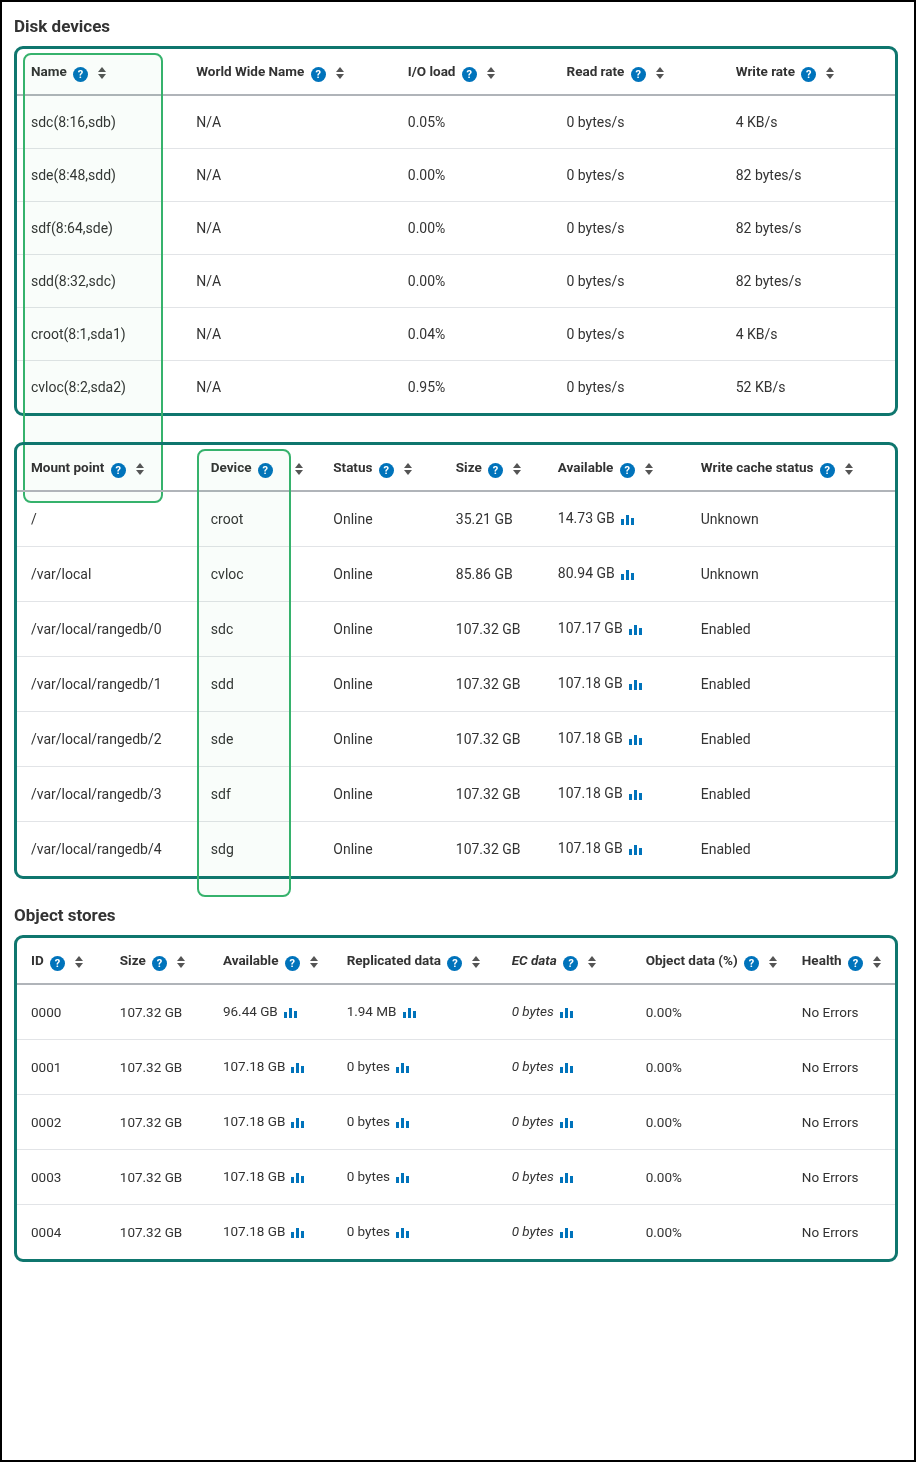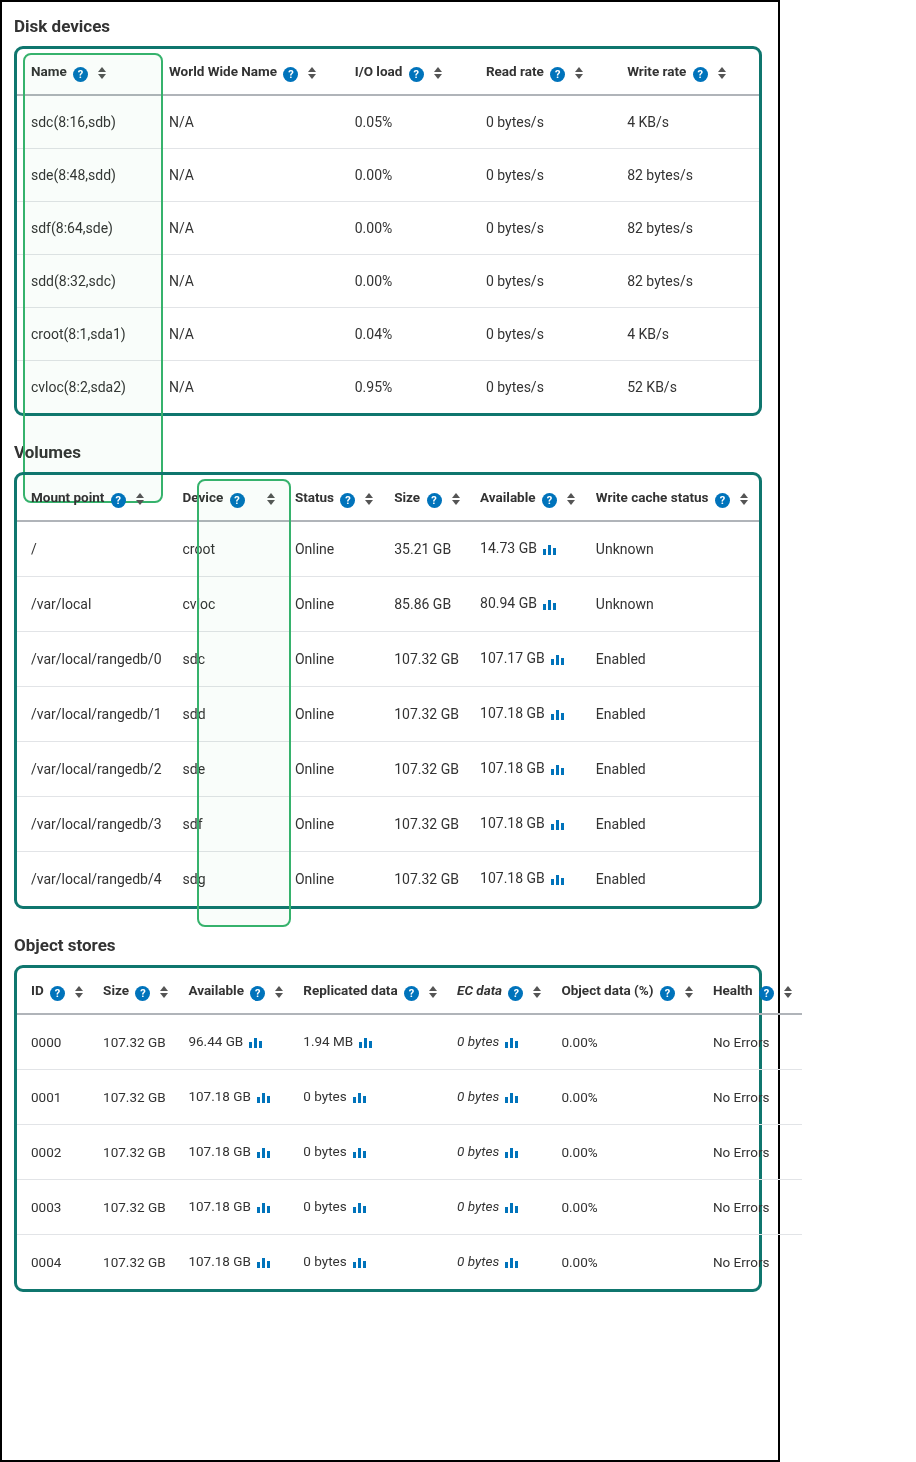--- a/index.html
+++ b/index.html
@@ -6,21 +6,21 @@
   body {
     margin: 0;
     padding: 0;
     font-family: -apple-system, BlinkMacSystemFont, "Segoe UI", Roboto, Helvetica, Arial, sans-serif;
     font-size: 13.5px;
     color: #333;
     background: #fff;
   }
   .outer-border {
     border: 2px solid #000;
-    width: 780px;
+    width: 916px;
     min-height: 1462px;
     padding: 10px 16px 10px 12px;
   }
   .section-title {
     font-size: 17px;
     font-weight: 700;
     margin: 4px 0 10px 0;
   }
   .panel {
     border: 3px solid #0f766e;
@@ -182,21 +182,20 @@
             <td>cvloc(8:2,sda2)</td>
             <td>N/A</td>
             <td>0.95%</td>
             <td>0 bytes/s</td>
             <td>52 KB/s</td>
           </tr>
         </tbody>
     </table>
   </div>
 
-  <div class="section-title">Volumes</div>
   <div class="panel">
     <div class="hl" style="top:4px; left:180px; width:94px; height:448px;"></div>
     <table class="vol">
       <thead>
           <tr>
         <th><span>Mount point</span> <span class="help-icon">?</span><span class="sort-icon"></span></th>
         <th><span>Device</span> <span class="help-icon">?</span><span class="sort-icon" style="margin-left:22px"></span></th>
         <th><span>Status</span> <span class="help-icon">?</span><span class="sort-icon"></span></th>
         <th><span>Size</span> <span class="help-icon">?</span><span class="sort-icon"></span></th>
         <th><span>Available</span> <span class="help-icon">?</span><span class="sort-icon"></span></th>

